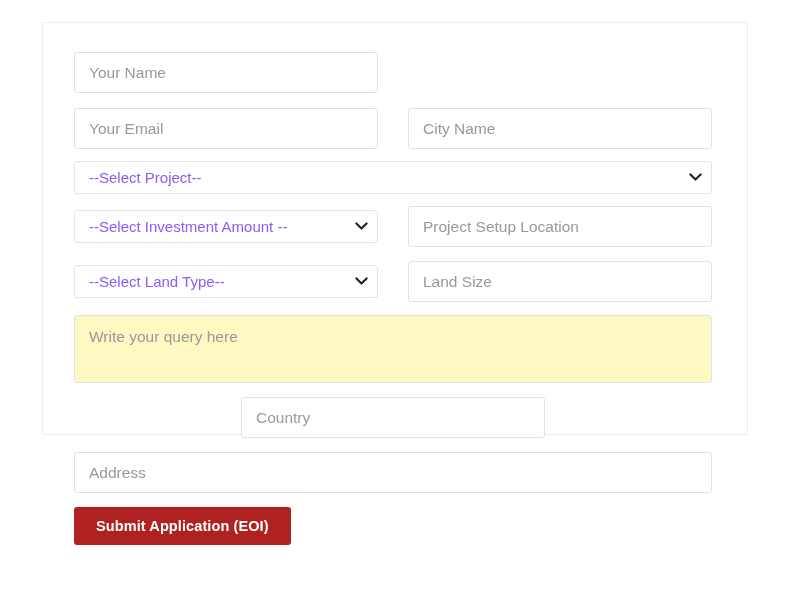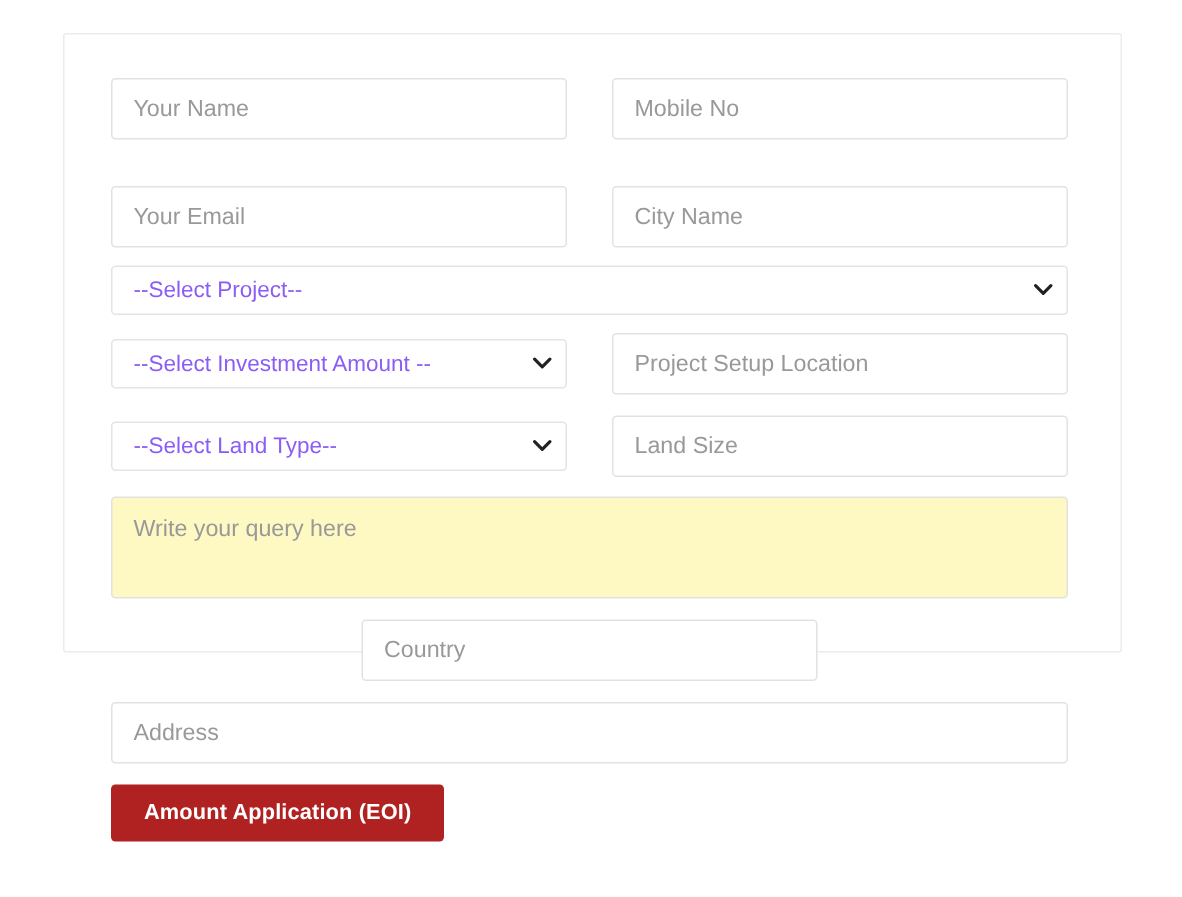--- a/index.html
+++ b/index.html
@@ -43,21 +43,21 @@
   }
 
   .row {
     display: flex;
     justify-content: space-between;
     align-items: flex-start;
     width: 638px;
   }
 
   .row + .row {
-    margin-top: 31px;
+    margin-top: 15px;
   }
 
   .col-half {
     width: 304px;
     flex: 0 0 304px;
   }
   .col-full {
     width: 638px;
     flex: 0 0 638px;
   }
@@ -178,23 +178,20 @@
 <body>
 
 <div class="page">
 
   <div class="form-card">
     <form class="form-inner">
 
       <div class="row">
         <div class="col-half">
           <input class="fld" type="text" placeholder="Your Name" value="" style="">
-        </div>
-        <div class="col-half">
-          <input class="fld" type="text" placeholder="Mobile No" value="" style="">
         </div>
       </div>
 
       <div class="row">
         <div class="col-half">
           <input class="fld" type="text" placeholder="Your Email" value="" style="">
         </div>
         <div class="col-half">
           <input class="fld" type="text" placeholder="City Name" value="" style="">
         </div>
@@ -257,19 +254,19 @@
         </div>
       </div>
 
       <div class="row row-address">
         <div class="col-full">
           <input class="fld" type="text" placeholder="Address" value="" style="">
         </div>
       </div>
 
       <div class="row row-submit">
-        <button type="button" class="btn-submit">Amount Application (EOI)</button>
+        <button type="button" class="btn-submit">Submit Application (EOI)</button>
       </div>
 
     </form>
   </div>
 
 </div>
 
 </body></html>

